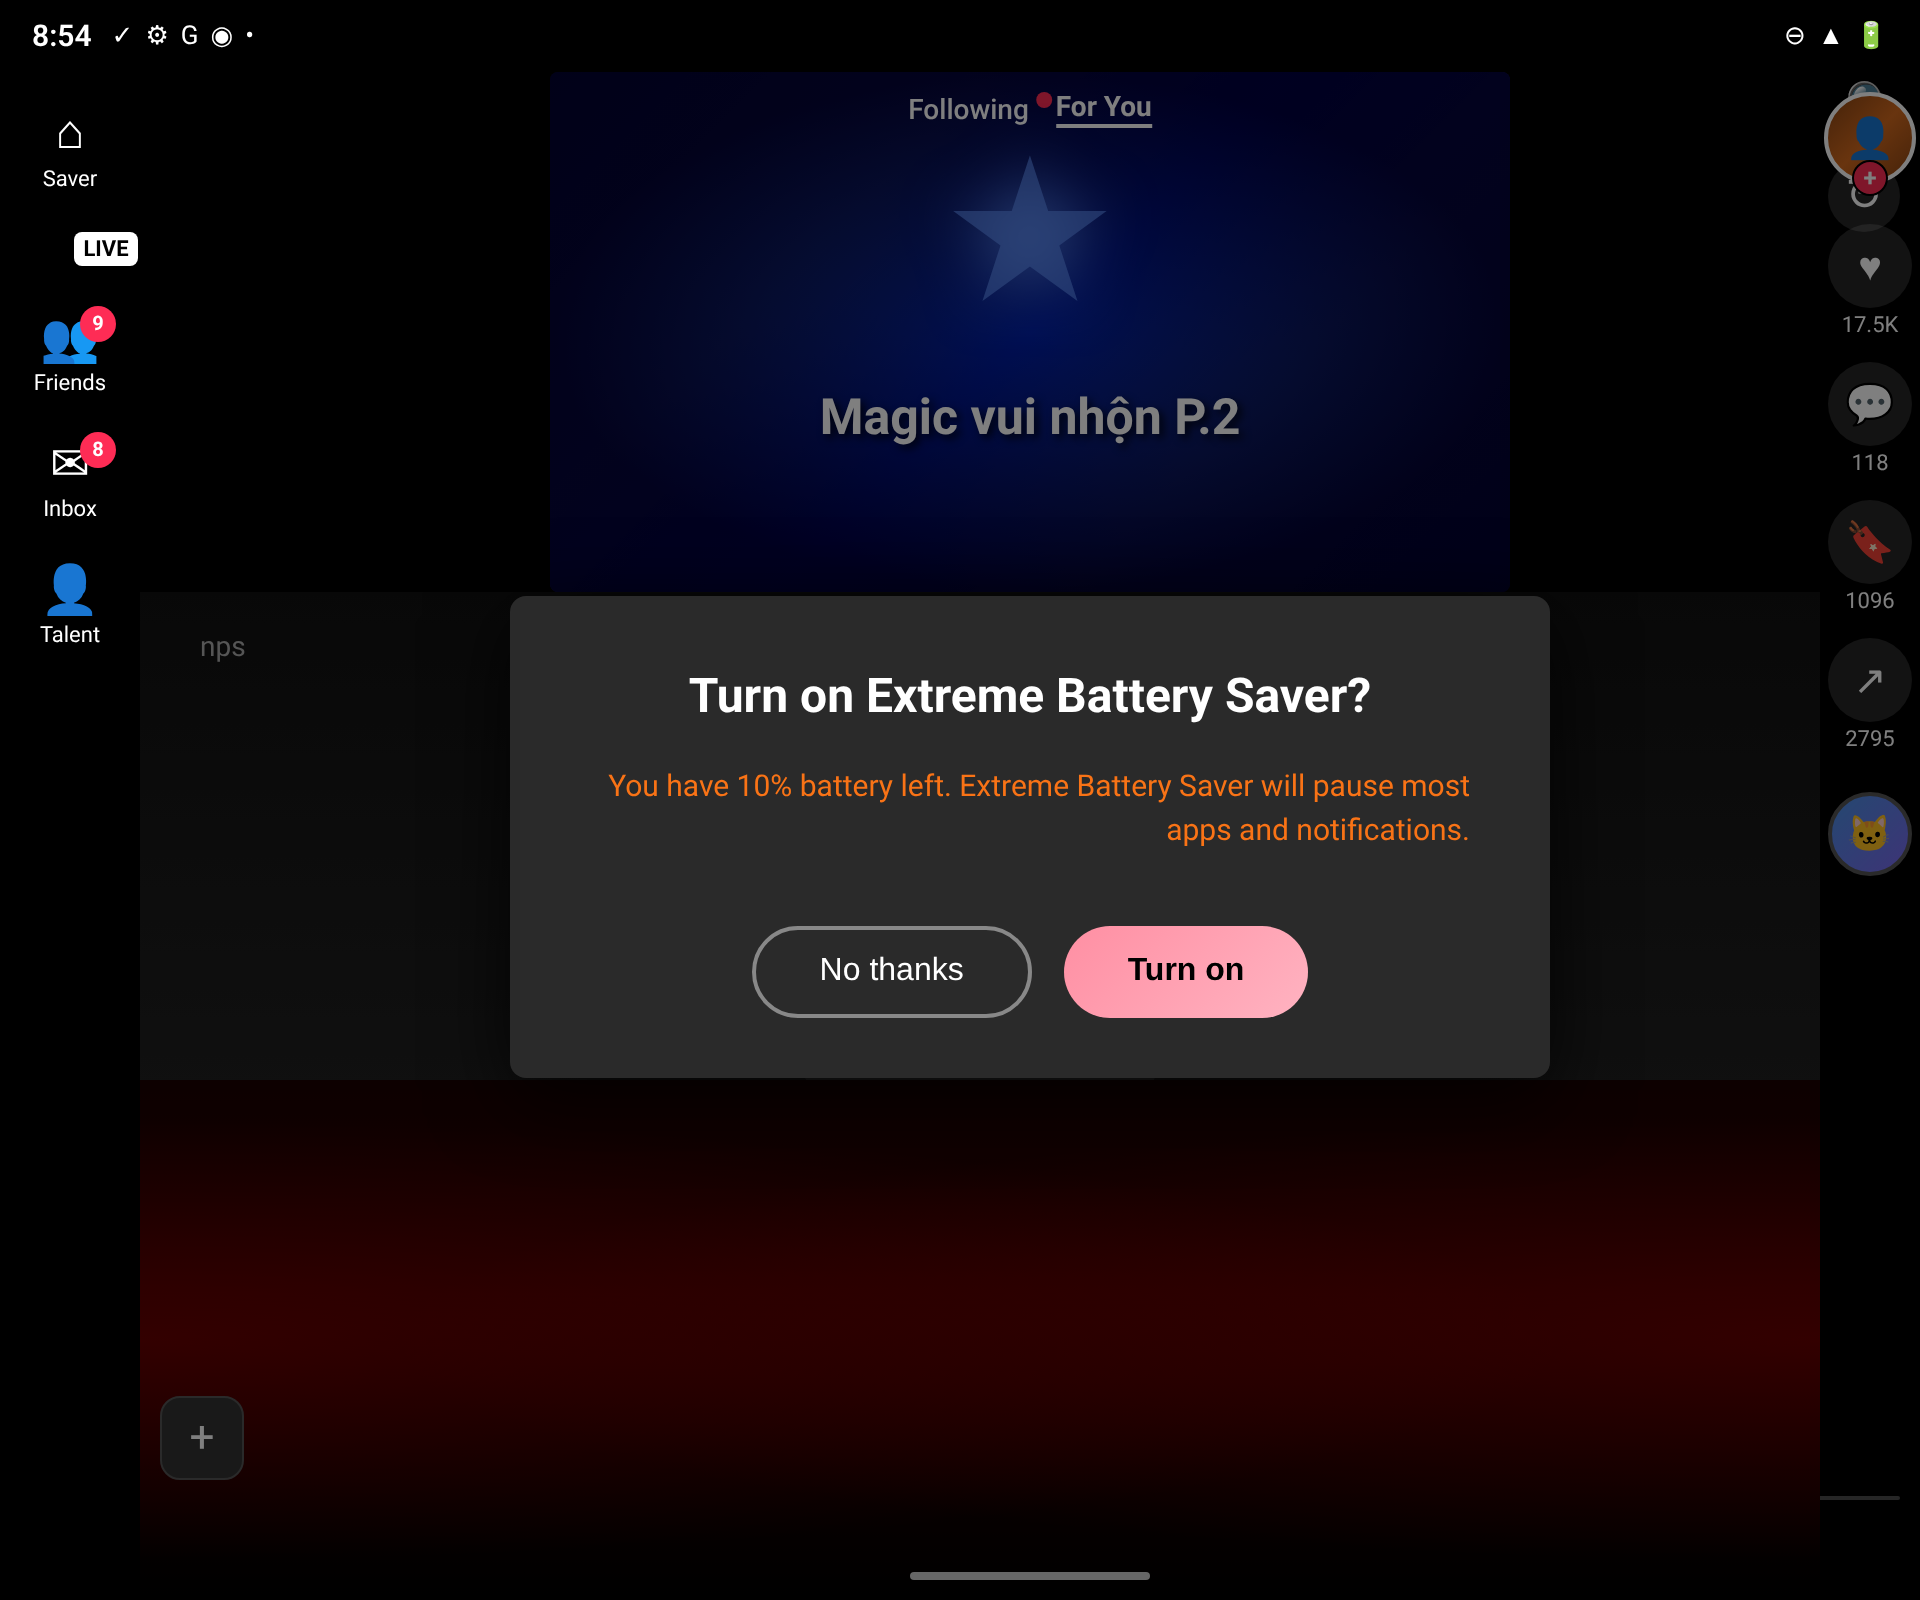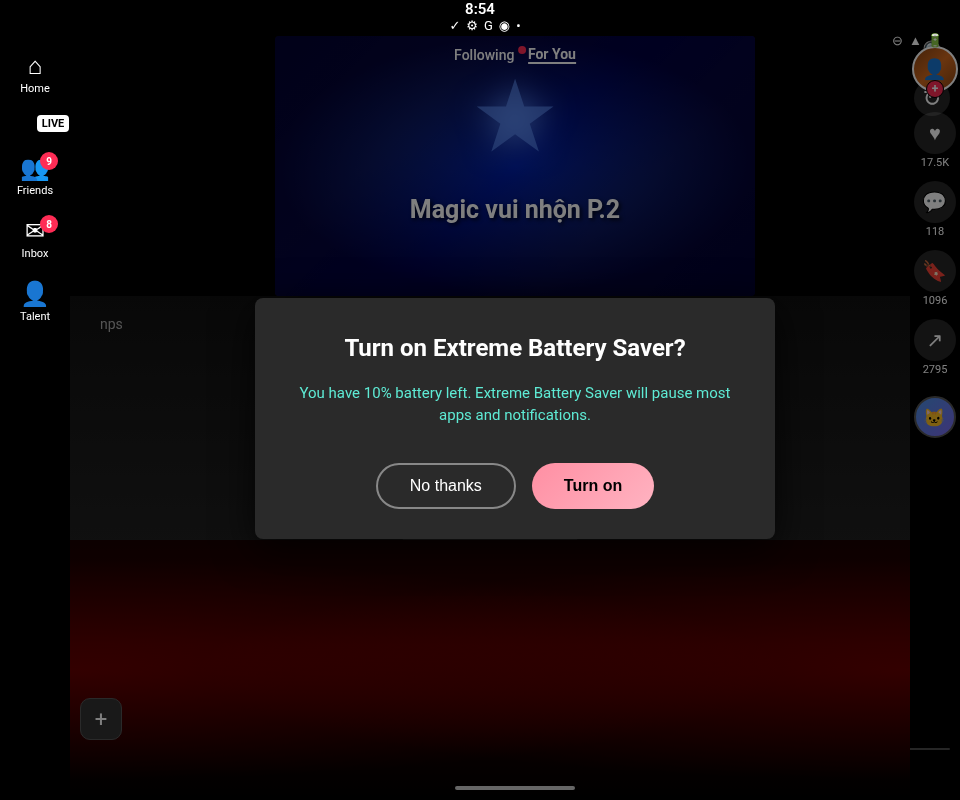--- a/index.html
+++ b/index.html
@@ -17,21 +17,20 @@
       position: absolute;
       top: 0;
       left: 0;
       right: 0;
       height: 36px;
       background: #000;
       display: flex;
       align-items: center;
       padding: 0 16px;
       z-index: 100;
-      flex-direction: column;
     }
     .status-time {
       color: #fff;
       font-size: 15px;
       font-weight: 600;
     }
     .status-icons {
       display: flex;
       align-items: center;
       gap: 6px;
@@ -437,24 +436,25 @@
       text-align: center;
       box-shadow: 0 8px 40px rgba(0,0,0,0.8);
     }
     .dialog-title {
       color: #fff;
       font-size: 24px;
       font-weight: bold;
       margin-bottom: 20px;
     }
     .dialog-message {
-      color: #5eead4;
+      color: #f97316;
       font-size: 15px;
       line-height: 1.5;
       margin-bottom: 36px;
+      text-align: right;
     }
     .dialog-buttons {
       display: flex;
       justify-content: center;
       gap: 16px;
     }
     .btn-no-thanks {
       background: transparent;
       border: 2px solid #888;
       color: #fff;
@@ -504,21 +504,21 @@
   <div class="status-right">
     <span>⊖</span>
     <span>▲</span>
     <span>🔋</span>
   </div>
 </div>
 
 <div class="sidebar">
   <div class="sidebar-item">
     <span class="icon">⌂</span>
-    <span class="label">Home</span>
+    <span class="label">Saver</span>
   </div>
   <div class="sidebar-item">
     <span class="live-icon">LIVE</span>
   </div>
   <div class="sidebar-item">
     <div class="badge">9</div>
     <span class="icon">👥</span>
     <span class="label">Friends</span>
   </div>
   <div class="sidebar-item">

